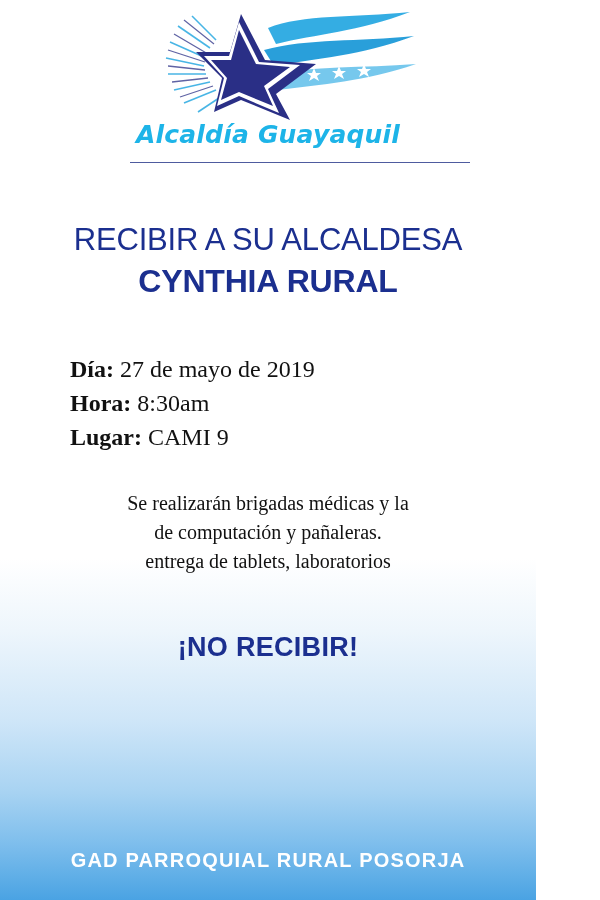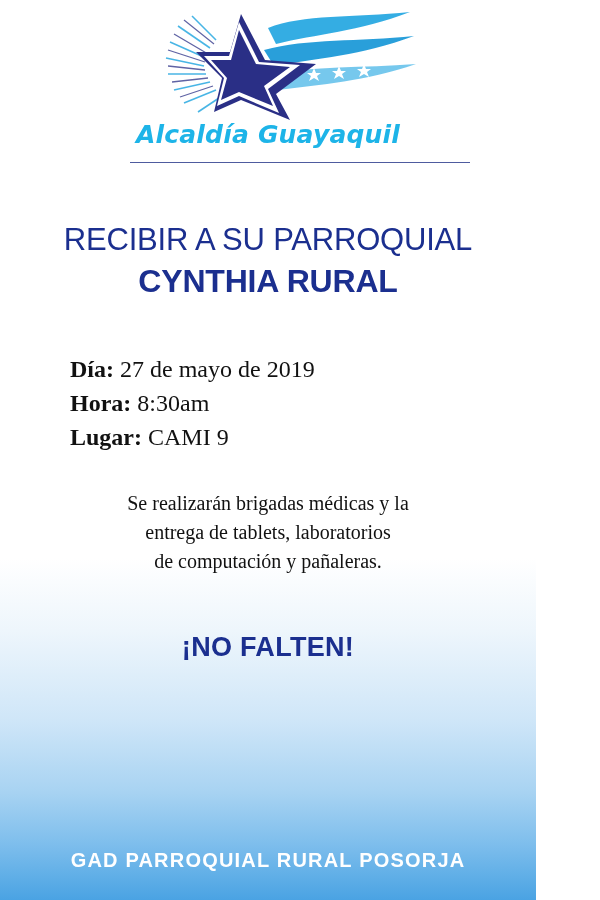--- a/index.html
+++ b/index.html
@@ -193,35 +193,35 @@
         <polygon points="123,6 147,52 198,56 158,86 172,112 123,92 96,104 104,70 78,44 112,44" fill="#2a2f86"></polygon>
         <polygon points="121,14 141,54 182,57 150,81 161,105 121,88 99,98 106,70 86,48 111,48" fill="#ffffff"></polygon>
         <polygon points="121,22 138,56 172,59 146,78 155,98 121,84 103,92 109,70 93,52 113,52" fill="#2a2f86"></polygon>
       </svg>
     </div>
     <div class="logo-word">Alcaldía Guayaquil</div>
     <div class="logo-rule"></div>
   </div>
 
   <div class="headline">
-    <div class="line2">RECIBIR A SU PARROQUIAL</div>
+    <div class="line2">RECIBIR A SU ALCALDESA</div>
     <div class="line3">CYNTHIA RURAL</div>
   </div>
 
   <div class="details">
     <div><span class="label">Día:</span><span> 27 de mayo de 2019</span></div>
     <div><span class="label">Hora:</span><span> 8:30am</span></div>
     <div><span class="label">Lugar:</span><span> CAMI 9</span></div>
   </div>
 
   <div class="note">
     <div>Se realizarán brigadas médicas y la</div>
+    <div>de computación y pañaleras.</div>
     <div>entrega de tablets, laboratorios</div>
-    <div>de computación y pañaleras.</div>
-  </div>
-
-  <div class="cta">¡NO FALTEN!</div>
+  </div>
+
+  <div class="cta">¡NO RECIBIR!</div>
 
   <div class="footer">
     <div class="org">GAD PARROQUIAL RURAL POSORJA</div>
   </div>
 
 </div>
 
 </body></html>

